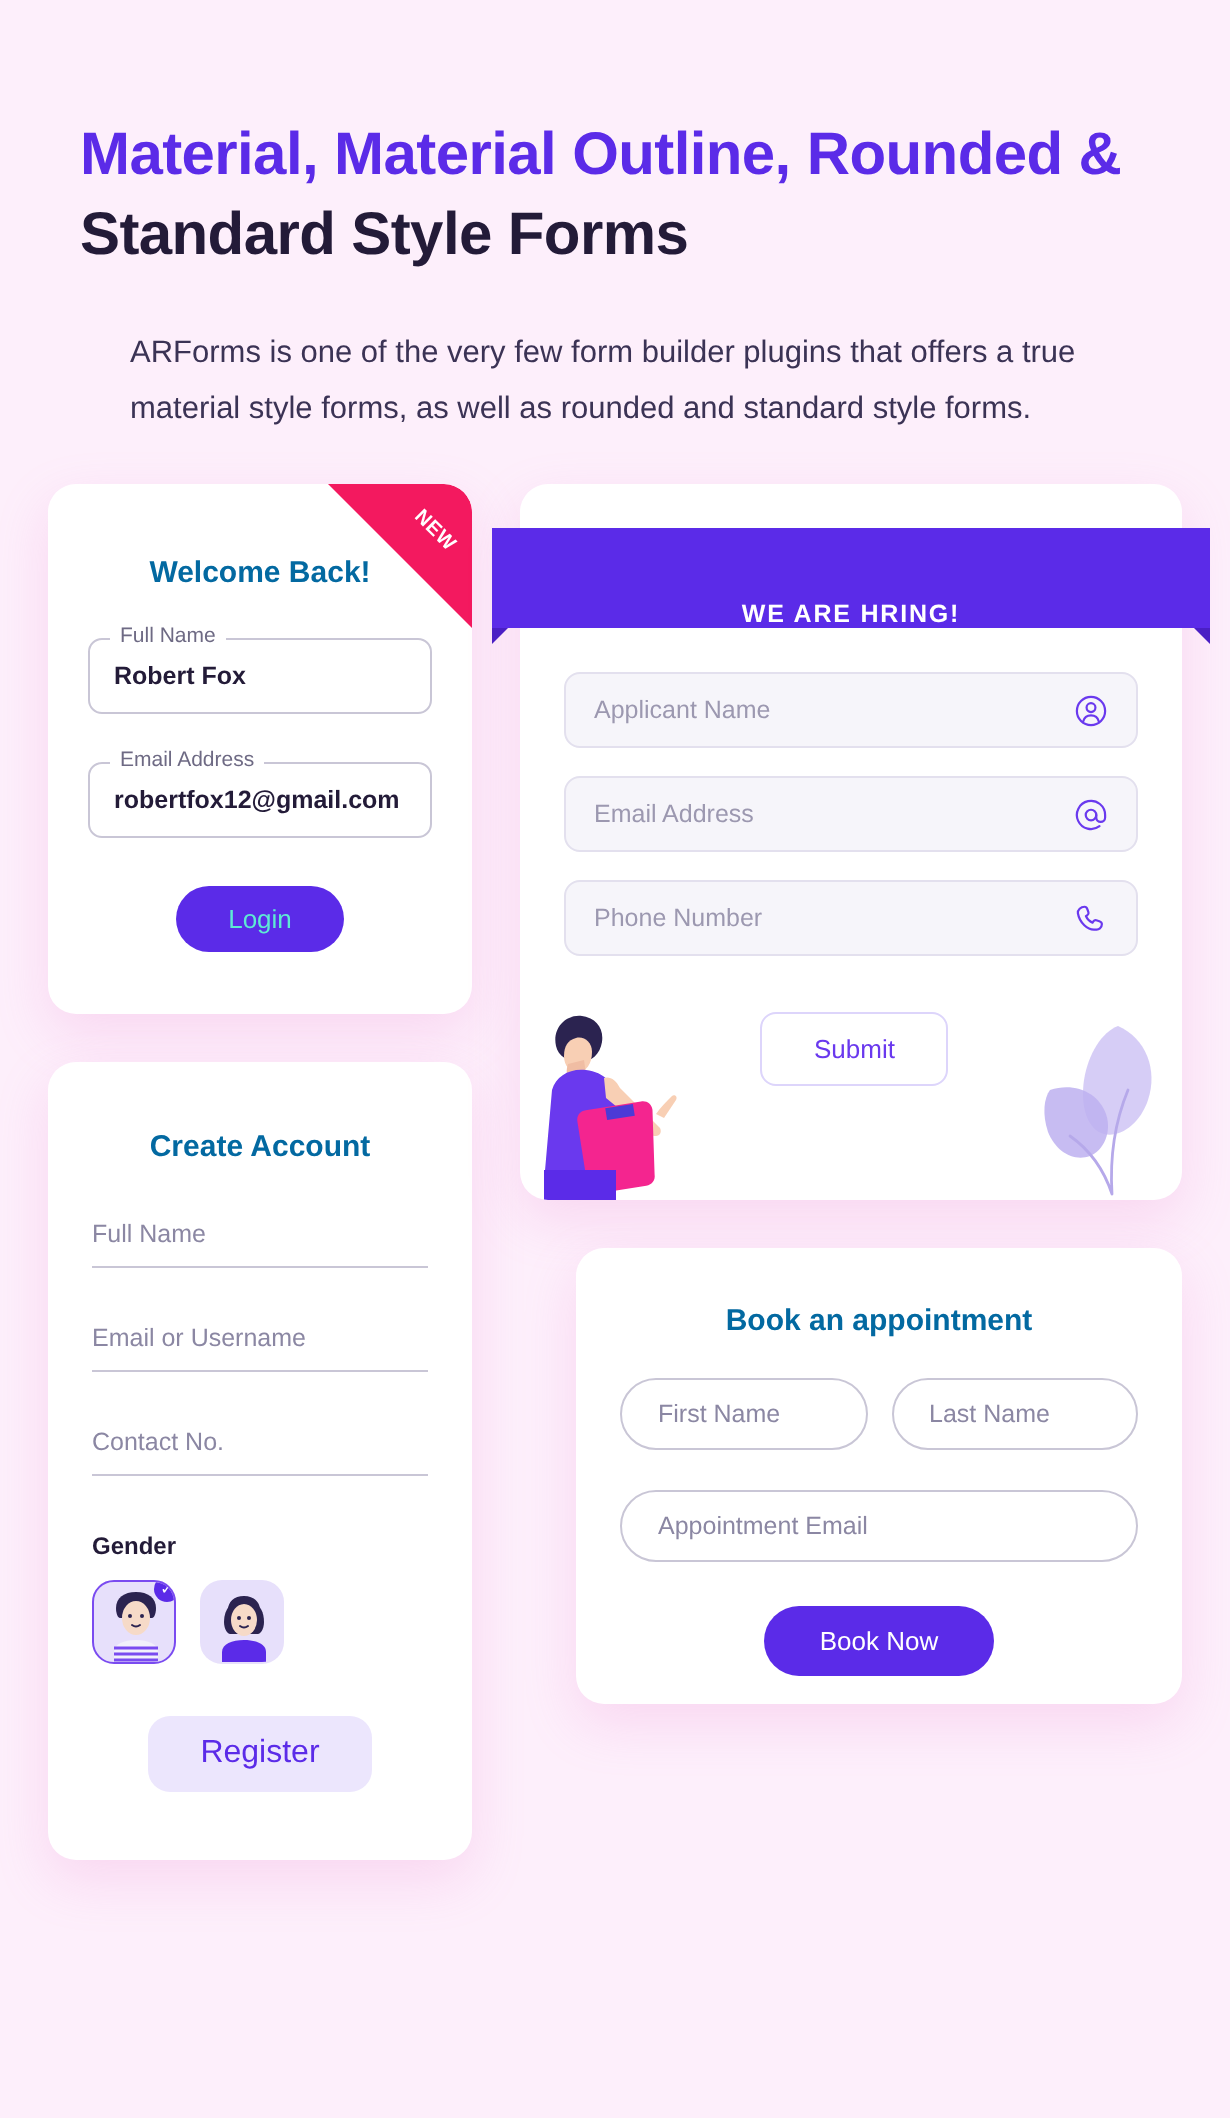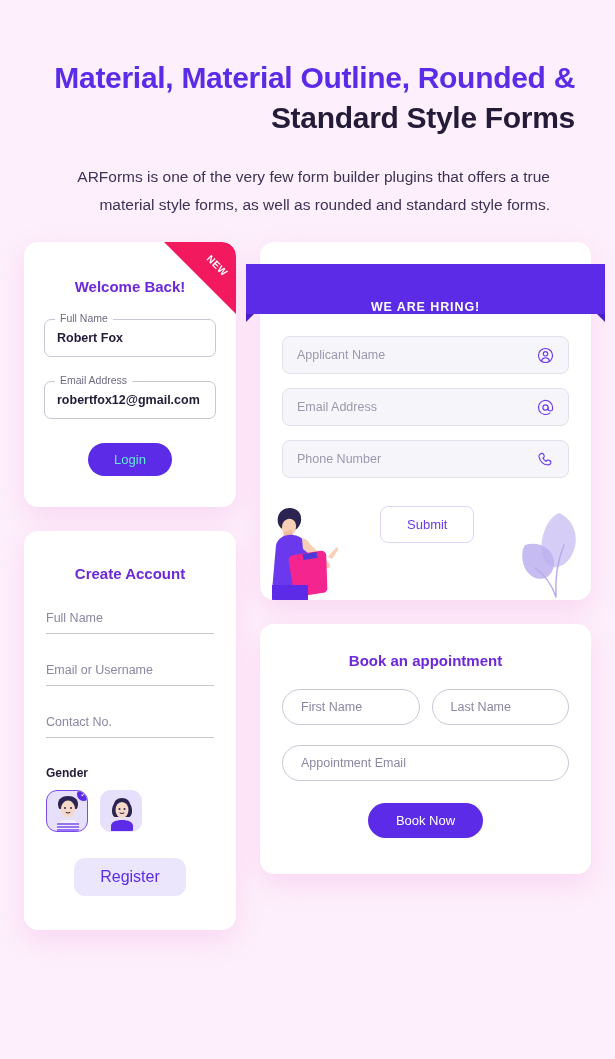--- a/index.html
+++ b/index.html
@@ -9,21 +9,21 @@
     height: 1059px;
     background: #fdeffb;
     font-family: "Liberation Sans", sans-serif;
     overflow: hidden;
     position: relative;
   }
 
   
   .header {
     padding: 58px 40px 0;
-    text-align: right;
+    text-align: left;
   }
   .page-title {
     font-size: 30px;
     font-weight: bold;
     line-height: 1.32;
     color: #231b38;
     letter-spacing: -0.3px;
   }
   .page-title .hl { color: #5b2be8; }
   .page-sub {
@@ -54,21 +54,21 @@
   
   .login-card {
     padding: 36px 20px 30px;
     overflow: hidden;
     margin-bottom: 24px;
   }
   .card-title {
     text-align: center;
     font-size: 15px;
     font-weight: bold;
-    color: #6d28d9;
+    color: #0369a1;
   }
   .ribbon-new {
     position: absolute;
     top: 0; right: 0;
     width: 72px; height: 72px;
     overflow: hidden;
     border-top-right-radius: 14px;
     pointer-events: none;
   }
   .ribbon-new:before {
@@ -254,21 +254,21 @@
     border-radius: 8px;
     padding: 10px 26px;
     font-size: 13px;
     font-family: inherit;
     cursor: pointer;
   }
   .illus-person { position: absolute; left: 2px; bottom: -4px; }
   .illus-leaf   { position: absolute; right: 4px; bottom: -8px; }
 
   
-  .appt-card { padding: 28px 22px 36px; }
+  .appt-card { padding: 28px 22px 14px; margin-left: 28px; }
   .appt-row { display: flex; gap: 12px; margin-top: 20px; }
   .rnd-field {
     height: 36px;
     border: 1px solid #c9c6d6;
     border-radius: 18px;
     display: flex;
     align-items: center;
     padding: 0 18px;
     flex: 1;
   }

